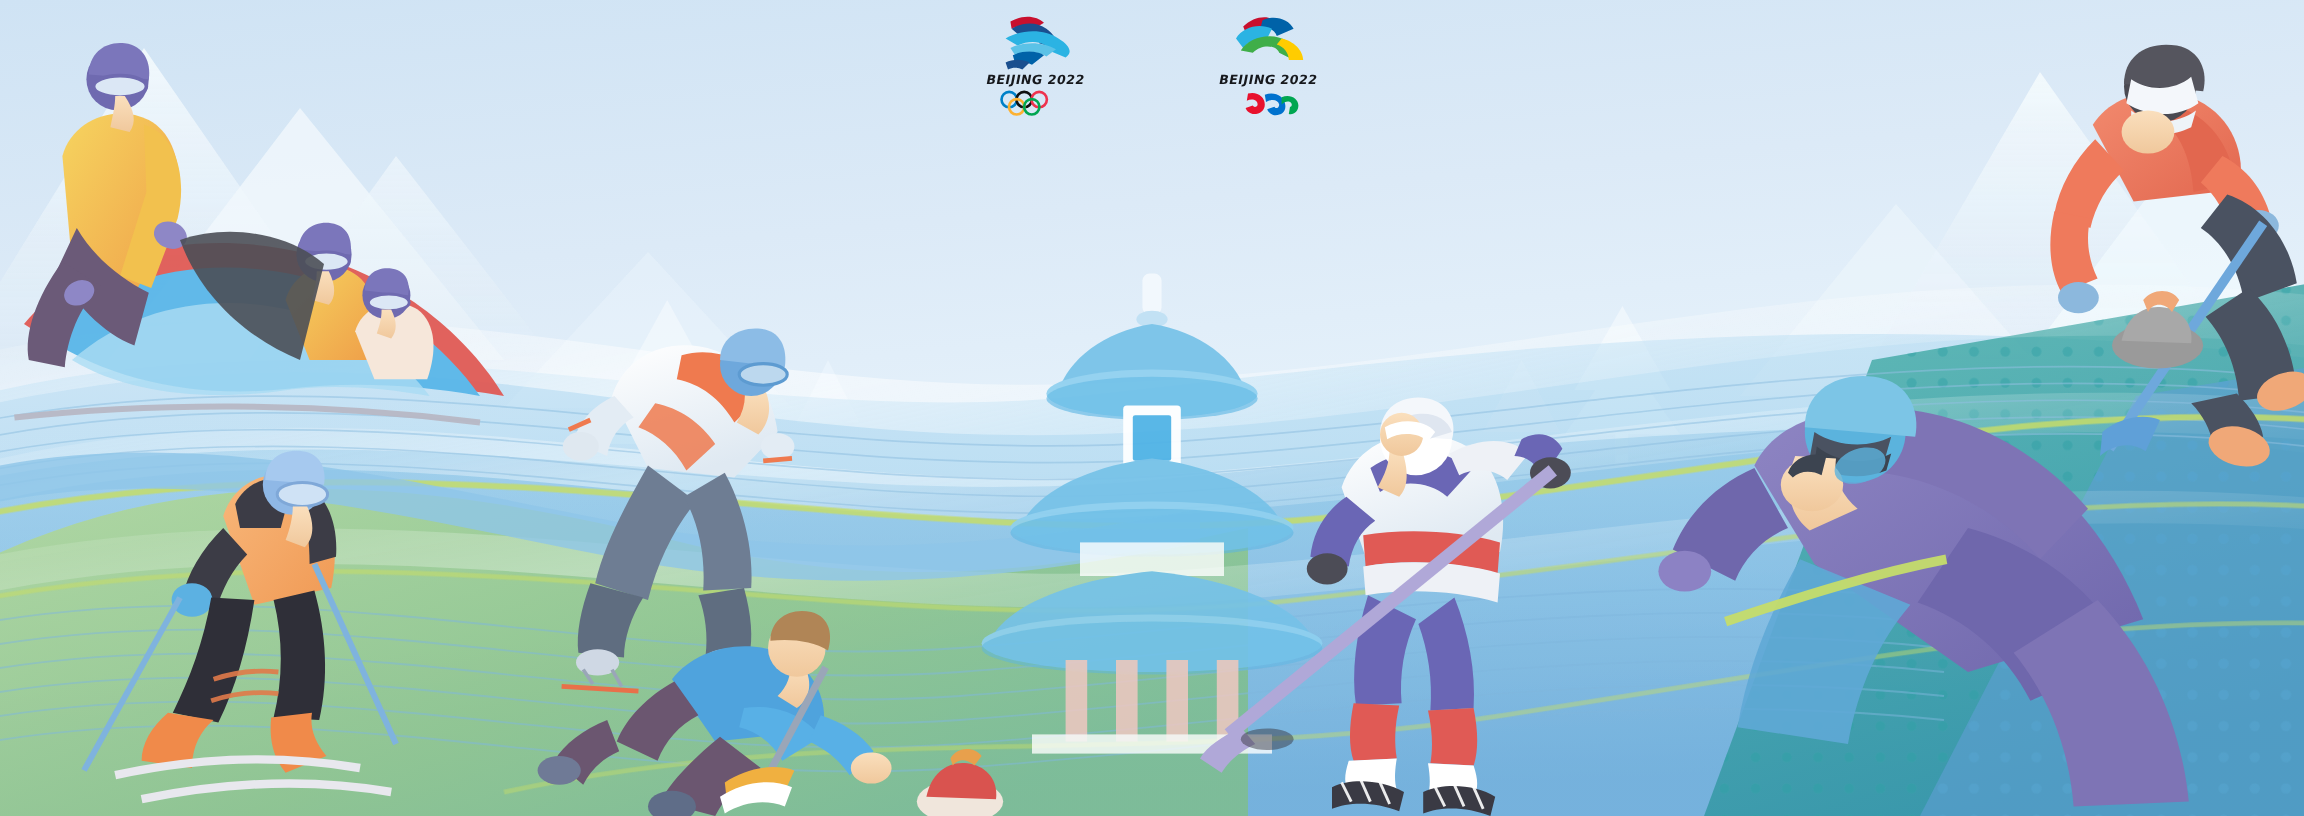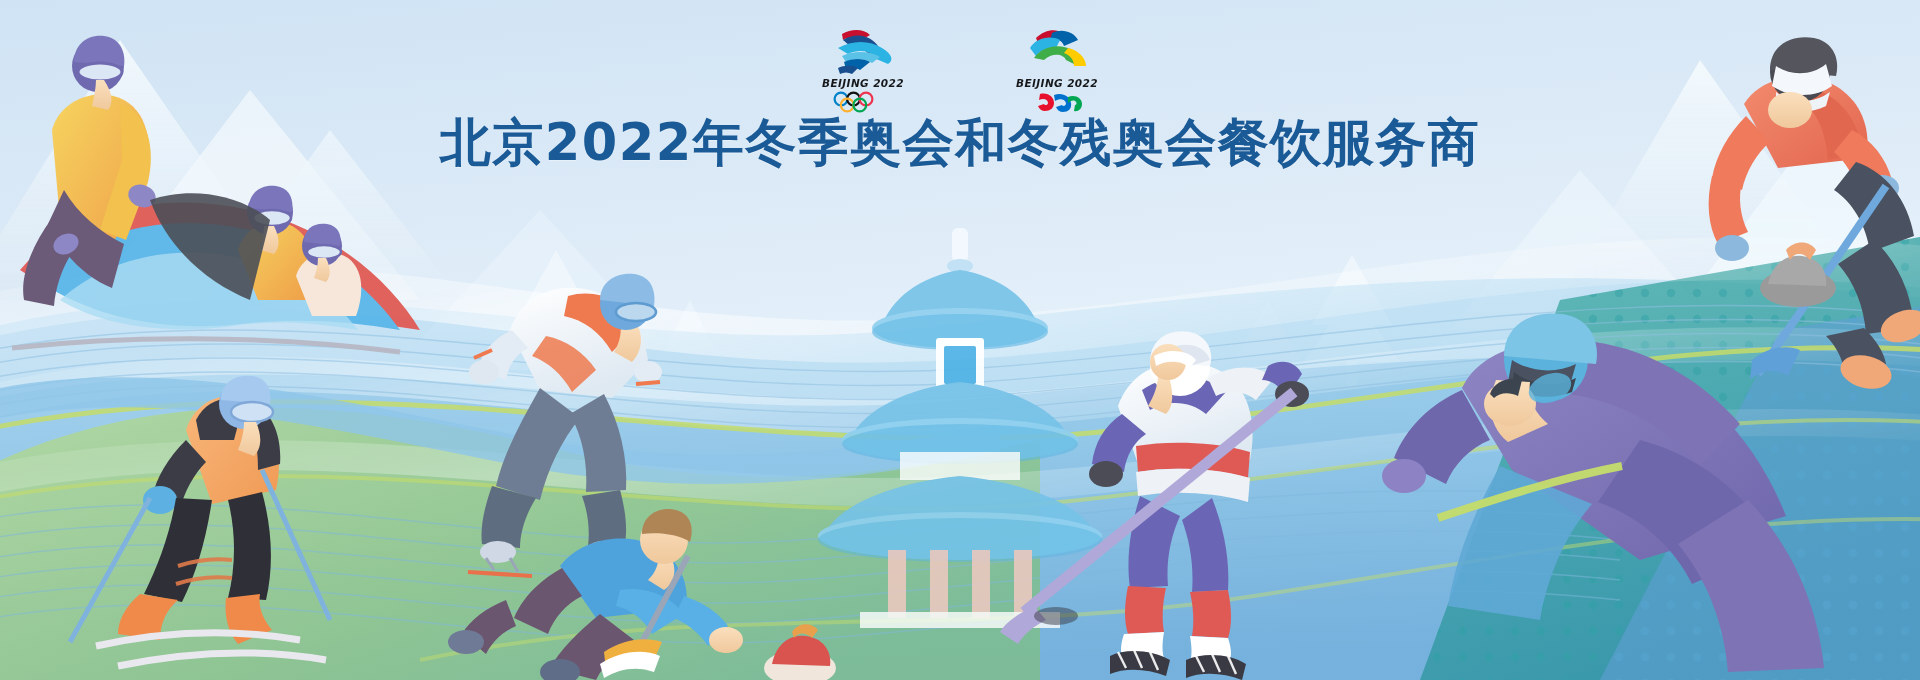--- a/index.html
+++ b/index.html
@@ -34,21 +34,21 @@
     color:#1a5a96;
     line-height:1.05;
     white-space:nowrap;
     text-shadow:0 1px 0 rgba(255,255,255,.35);
   }
 
   
   .logos{
     position:absolute;
     left:0; right:0;
-    top:24px;
+    top:8px;
     display:flex;
     justify-content:center;
     gap:84px;
     z-index:60;
   }
   .logo{width:110px;text-align:center;}
   .logo .mark{height:52px;}
   .logo .wordmark{
     font-family:"DejaVu Sans","Liberation Sans",sans-serif;
     font-size:10.5px;
@@ -495,17 +495,14 @@
       <div class="wordmark">BEIJING 2022</div>
       <svg class="agitos" width="54" height="22" viewBox="0 0 54 22" xmlns="http://www.w3.org/2000/svg">
         <path d="M10,3 C 18,1 24,6 24,12 C 24,17 20,20 15,20 C 12,20 9,18 8,15 L14,13 C 15,15 18,14 18,12 C 18,8 13,7 9,9 Z" fill="#e8112d"></path>
         <path d="M24,4 C 32,1 40,5 41,12 C 42,18 38,21 33,21 C 30,21 27,19 26,16 L32,14 C 33,16 36,15 36,12 C 35,8 30,7 25,10 Z" fill="#0072ce"></path>
         <path d="M38,6 C 45,3 52,7 52,13 C 52,18 48,21 44,20 L45,14 C 47,14 47,11 45,10 C 43,9 40,10 38,12 Z" fill="#00a651"></path>
       </svg>
     </div>
 
   </div>
 
-  <div class="headline-wrap">
-    <div class="headline">北京2022年冬季奥会和冬残奥会餐饮服务商</div>
-  </div>
 
 </div>
 
 </body></html>

